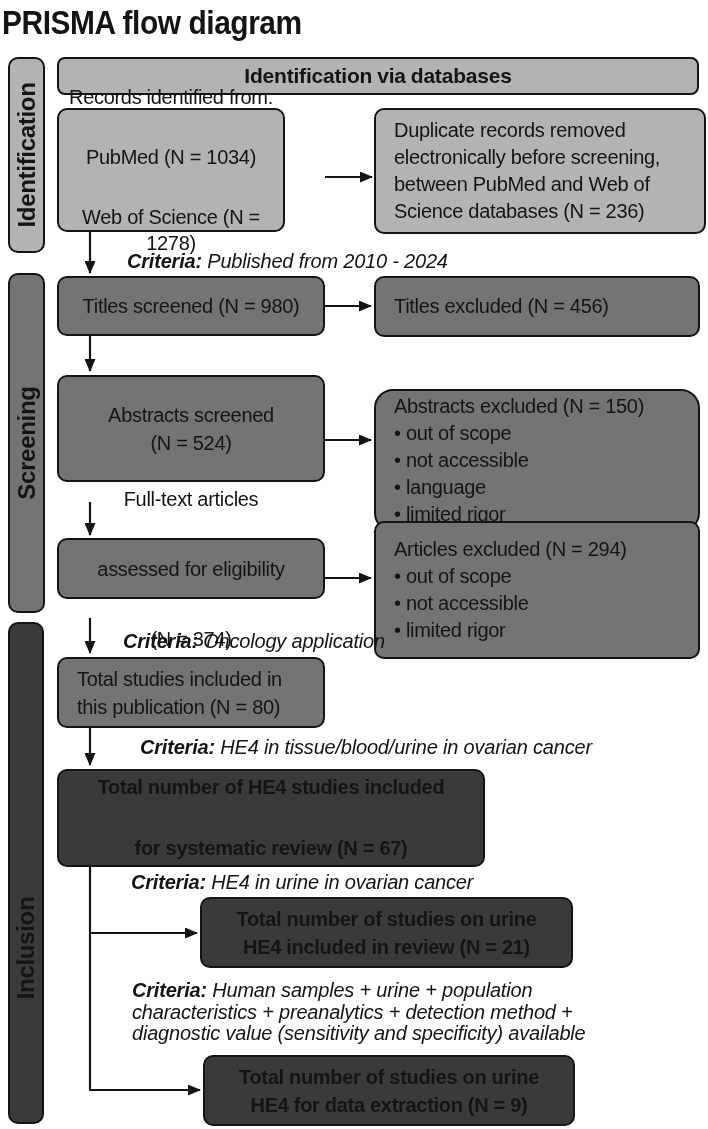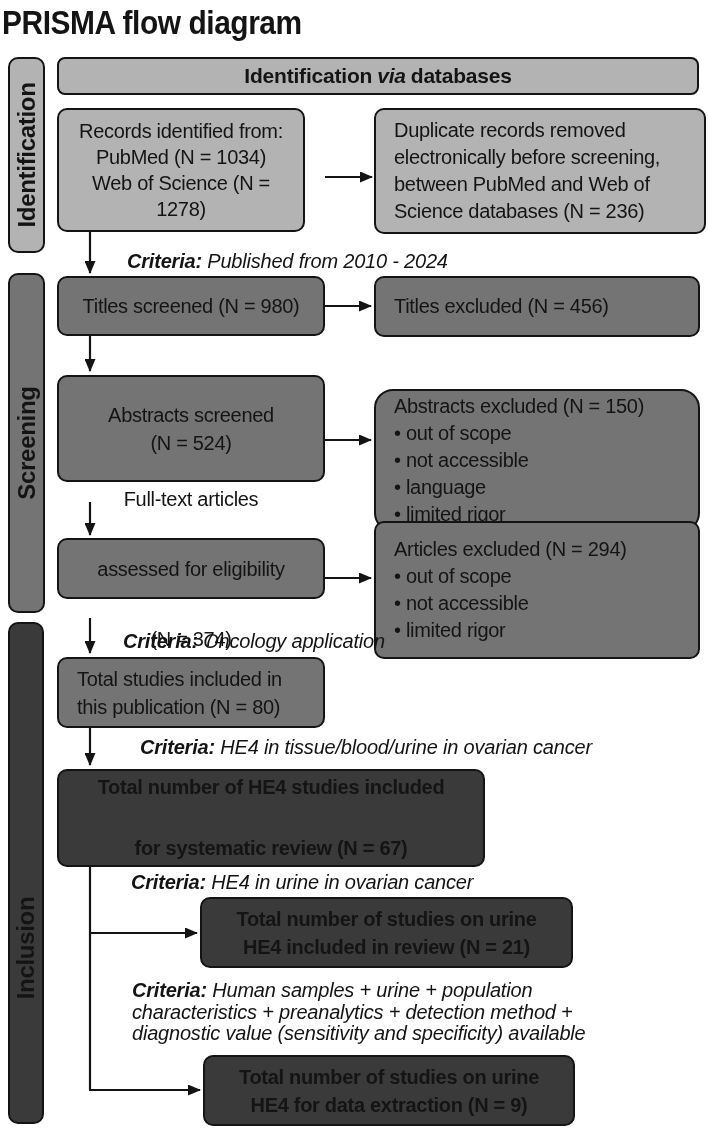--- a/index.html
+++ b/index.html
@@ -35,21 +35,21 @@
   .center{text-align:center;padding:2px 6px;}
   .leftal{text-align:left;padding:2px 8px 2px 18px;}
 
   .headerbox{
     position:absolute;box-sizing:border-box;
     border:2.5px solid var(--line-black);border-radius:8px;
     background:var(--light-gray);
     display:flex;align-items:center;justify-content:center;
     font-size:21px;font-weight:bold;letter-spacing:-0.2px;
   }
-  .headerbox .emph{font-style:italic;margin:0 5px;}
+  .headerbox .emph{margin:0 5px;}
 
   .sidebar{
     position:absolute;box-sizing:border-box;
     border:2.5px solid var(--line-black);border-radius:10px;
     display:flex;align-items:center;justify-content:center;overflow:hidden;
   }
   .sidebar span{
     transform:rotate(-90deg);white-space:nowrap;
     font-size:24px;font-weight:bold;letter-spacing:-0.3px;color:var(--text-black);
   }
@@ -101,21 +101,21 @@
   <div class="sidebar dark inc-offset" style="left:8px;top:622px;width:36px;height:502px;">
     <span>Inclusion</span>
   </div>
 
   <div class="headerbox" style="left:57px;top:57px;width:642px;height:38px;">
     <span>Identification</span>
     <span class="emph">via</span>
     <span>databases</span>
   </div>
 
-  <div class="box light center lh26" style="left:57px;top:108px;width:248px;height:124px;">
+  <div class="box light center lh26" style="left:57px;top:108px;width:228px;height:124px;gap:34px;">
     <div>Records identified from:</div>
     <div>PubMed (N = 1034)</div>
     <div>Web of Science (N = 1278)</div>
   </div>
 
   <div class="box light leftal" style="left:374px;top:108px;width:332px;height:126px;">
     <div>Duplicate records removed</div>
     <div>electronically before screening,</div>
     <div>between PubMed and Web of</div>
     <div>Science databases (N = 236)</div>

